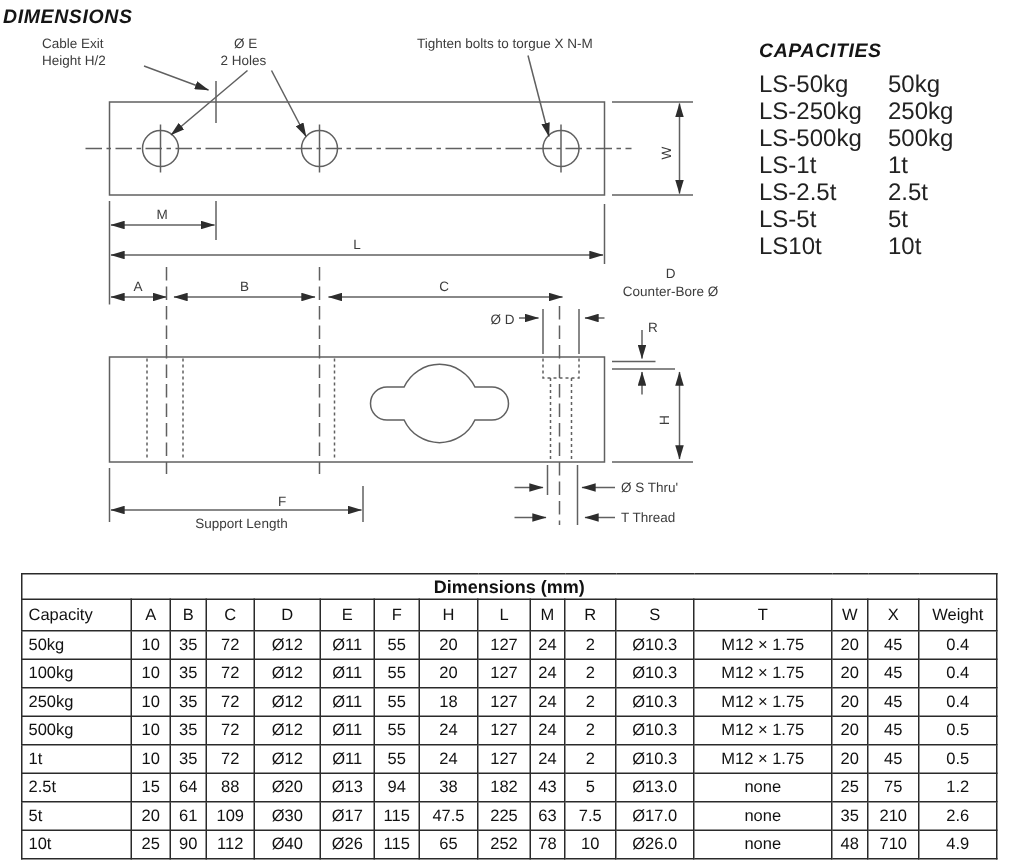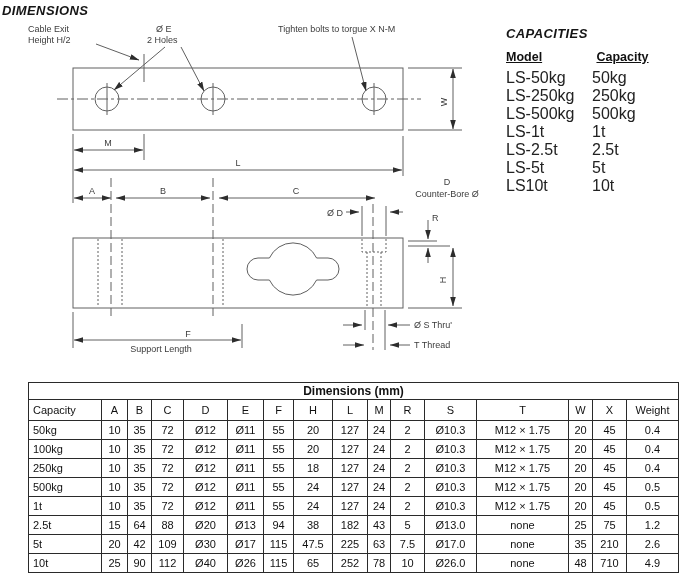--- a/index.html
+++ b/index.html
@@ -45,21 +45,20 @@
   .cap-model-col { display:inline-block; width:86px; }
   #cap-rows { margin-top:4px; }
   .cap-row { height:18px; line-height:18px; font-size:16px; color:#222; }
 
   
   #spec-table {
     position:absolute; left:14px; top:382px;
     border-collapse:collapse;
     table-layout:fixed;
     border:1px solid #1f1f1f;
-    margin-left:14px;
   }
   #spec-table td {
     border:1px solid #2a2a2a;
     font-size:11px;
     text-align:center;
     height:19px;
     padding:0 1px;
     color:#111;
     overflow:hidden;
     white-space:nowrap;
@@ -211,24 +210,20 @@
   <text x="432" y="221">R</text>
   <text x="446" y="280" transform="rotate(-90 446 280)" text-anchor="middle">H</text>
   <text x="188" y="337" text-anchor="middle">F</text>
   <text x="161" y="352" text-anchor="middle">Support Length</text>
   <text x="414" y="328">Ø S Thru'</text>
   <text x="414" y="348">T Thread</text>
 </svg>
 
 <div class="capacities">
   <div class="section-title">CAPACITIES</div>
-  <div class="cap-head">
-    <span class="cap-model-col">Model</span>
-    <span>Capacity</span>
-  </div>
   <div id="cap-rows">
       <div class="cap-row"><span class="cap-model-col">LS-50kg</span><span>50kg</span></div>
       <div class="cap-row"><span class="cap-model-col">LS-250kg</span><span>250kg</span></div>
       <div class="cap-row"><span class="cap-model-col">LS-500kg</span><span>500kg</span></div>
       <div class="cap-row"><span class="cap-model-col">LS-1t</span><span>1t</span></div>
       <div class="cap-row"><span class="cap-model-col">LS-2.5t</span><span>2.5t</span></div>
       <div class="cap-row"><span class="cap-model-col">LS-5t</span><span>5t</span></div>
       <div class="cap-row"><span class="cap-model-col">LS10t</span><span>10t</span></div>
     </div>
 </div>
@@ -378,21 +373,21 @@
         <td>5</td>
         <td>Ø13.0</td>
         <td>none</td>
         <td>25</td>
         <td>75</td>
         <td>1.2</td>
       </tr>
       <tr>
         <td class="cap-col">5t</td>
         <td>20</td>
-        <td>42</td>
+        <td>61</td>
         <td>109</td>
         <td>Ø30</td>
         <td>Ø17</td>
         <td>115</td>
         <td>47.5</td>
         <td>225</td>
         <td>63</td>
         <td>7.5</td>
         <td>Ø17.0</td>
         <td>none</td>

